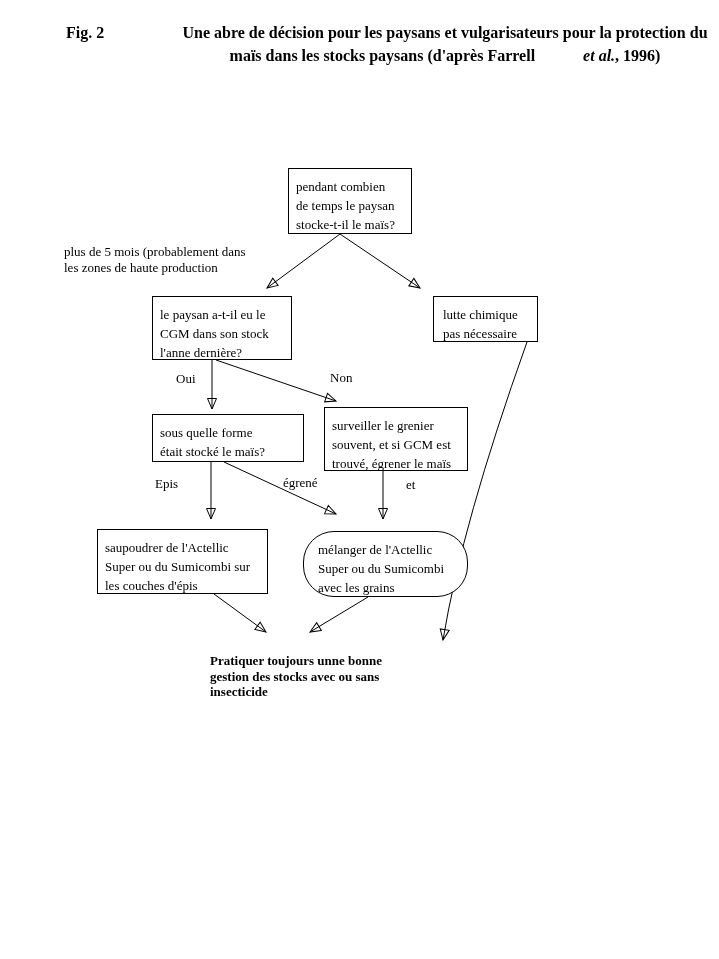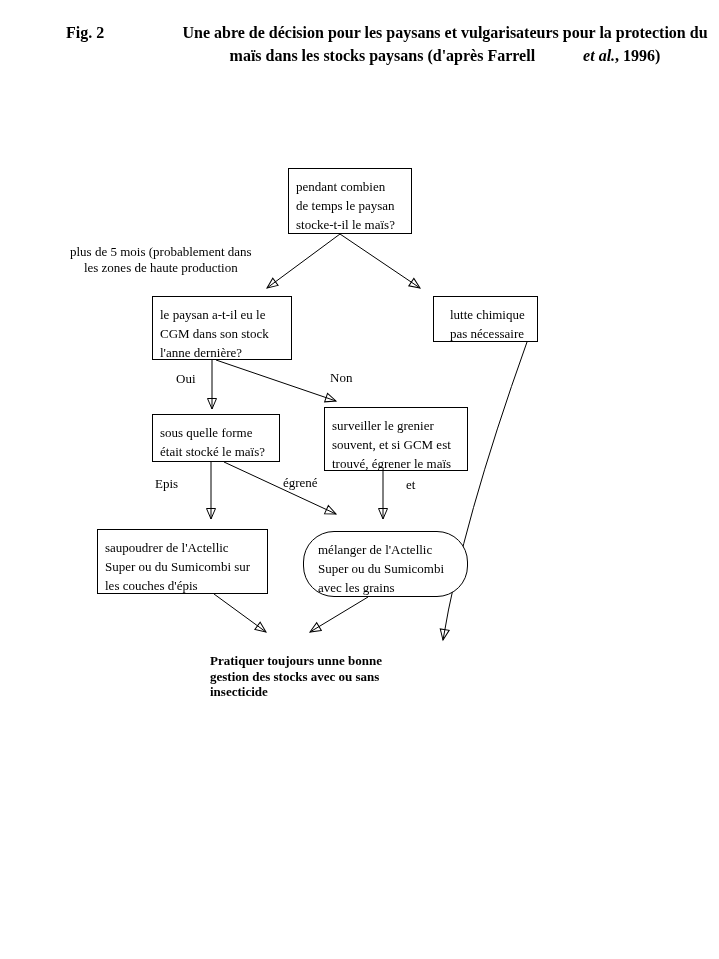--- a/index.html
+++ b/index.html
@@ -92,39 +92,39 @@
   </svg>
 
   <div class="node" style="left:288px; top:168px; width:124px; height:66px;">pendant combien
 de temps le paysan
 stocke-t-il le maïs?</div>
 
   <div class="node" style="left:152px; top:296px; width:140px; height:64px;">le paysan a-t-il eu le
 CGM dans son stock
 l'anne dernière?</div>
 
-  <div class="node" style="left:433px; top:296px; width:105px; height:46px; padding-left:16px;">lutte chimique
+  <div class="node" style="left:433px; top:296px; width:105px; height:46px; padding-left:9px;">lutte chimique
 pas nécessaire</div>
 
-  <div class="node" style="left:152px; top:414px; width:128px; height:48px;">sous quelle forme
+  <div class="node" style="left:152px; top:414px; width:152px; height:48px;">sous quelle forme
 était stocké le maïs?</div>
 
   <div class="node" style="left:324px; top:407px; width:144px; height:64px;">surveiller le grenier
 souvent, et si GCM est
 trouvé, égrener le maïs</div>
 
   <div class="node" style="left:97px; top:529px; width:171px; height:65px;">saupoudrer de l'Actellic
 Super ou du Sumicombi sur
 les couches d'épis</div>
 
   <div class="node" style="left:303px; top:531px; width:165px; height:66px; padding-left:14px;border-radius:31px;">mélanger de l'Actellic
 Super ou du Sumicombi
 avec les grains</div>
 
-  <div class="lbl" style="left:70px; top:244px;text-align:center;">plus de 5 mois (probablement dans
+  <div class="lbl" style="left:64px; top:244px;">plus de 5 mois (probablement dans
 les zones de haute production</div>
 
 
   <div class="lbl" style="left:176px; top:371px;">Oui</div>
 
   <div class="lbl" style="left:330px; top:370px;">Non</div>
 
   <div class="lbl" style="left:155px; top:476px;">Epis</div>
 
   <div class="lbl" style="left:283px; top:475px;text-align:center;">égrené</div>

